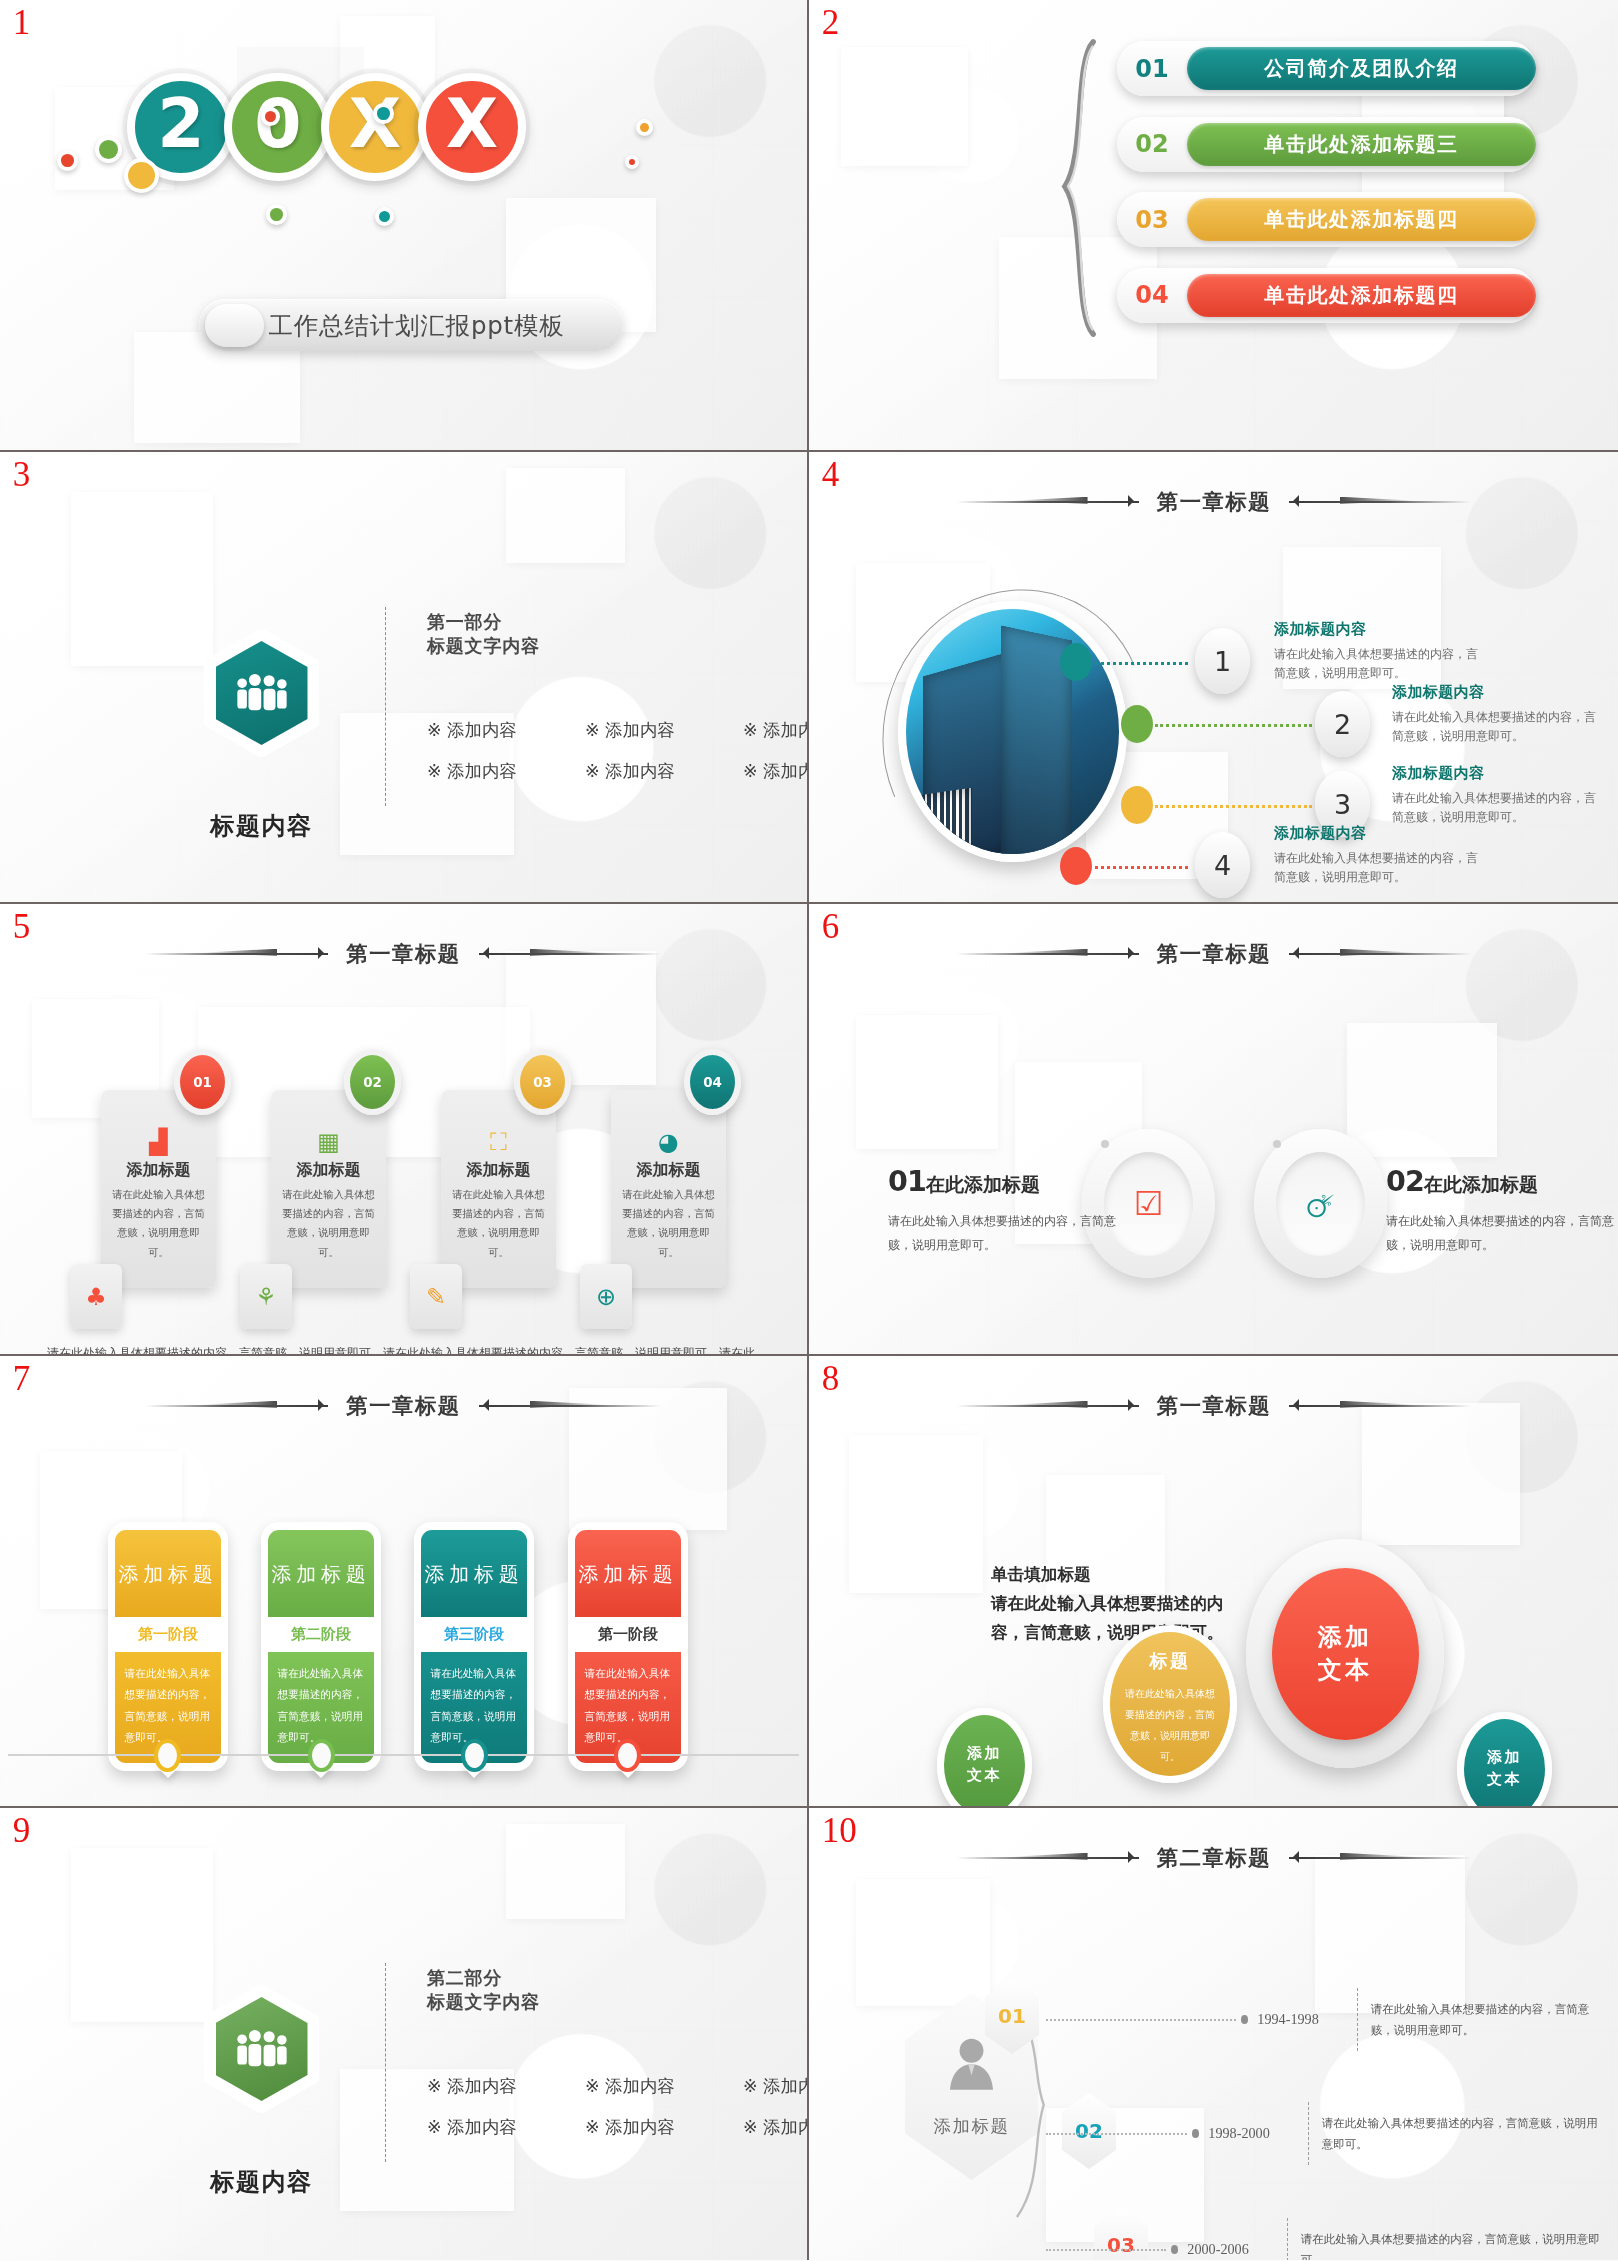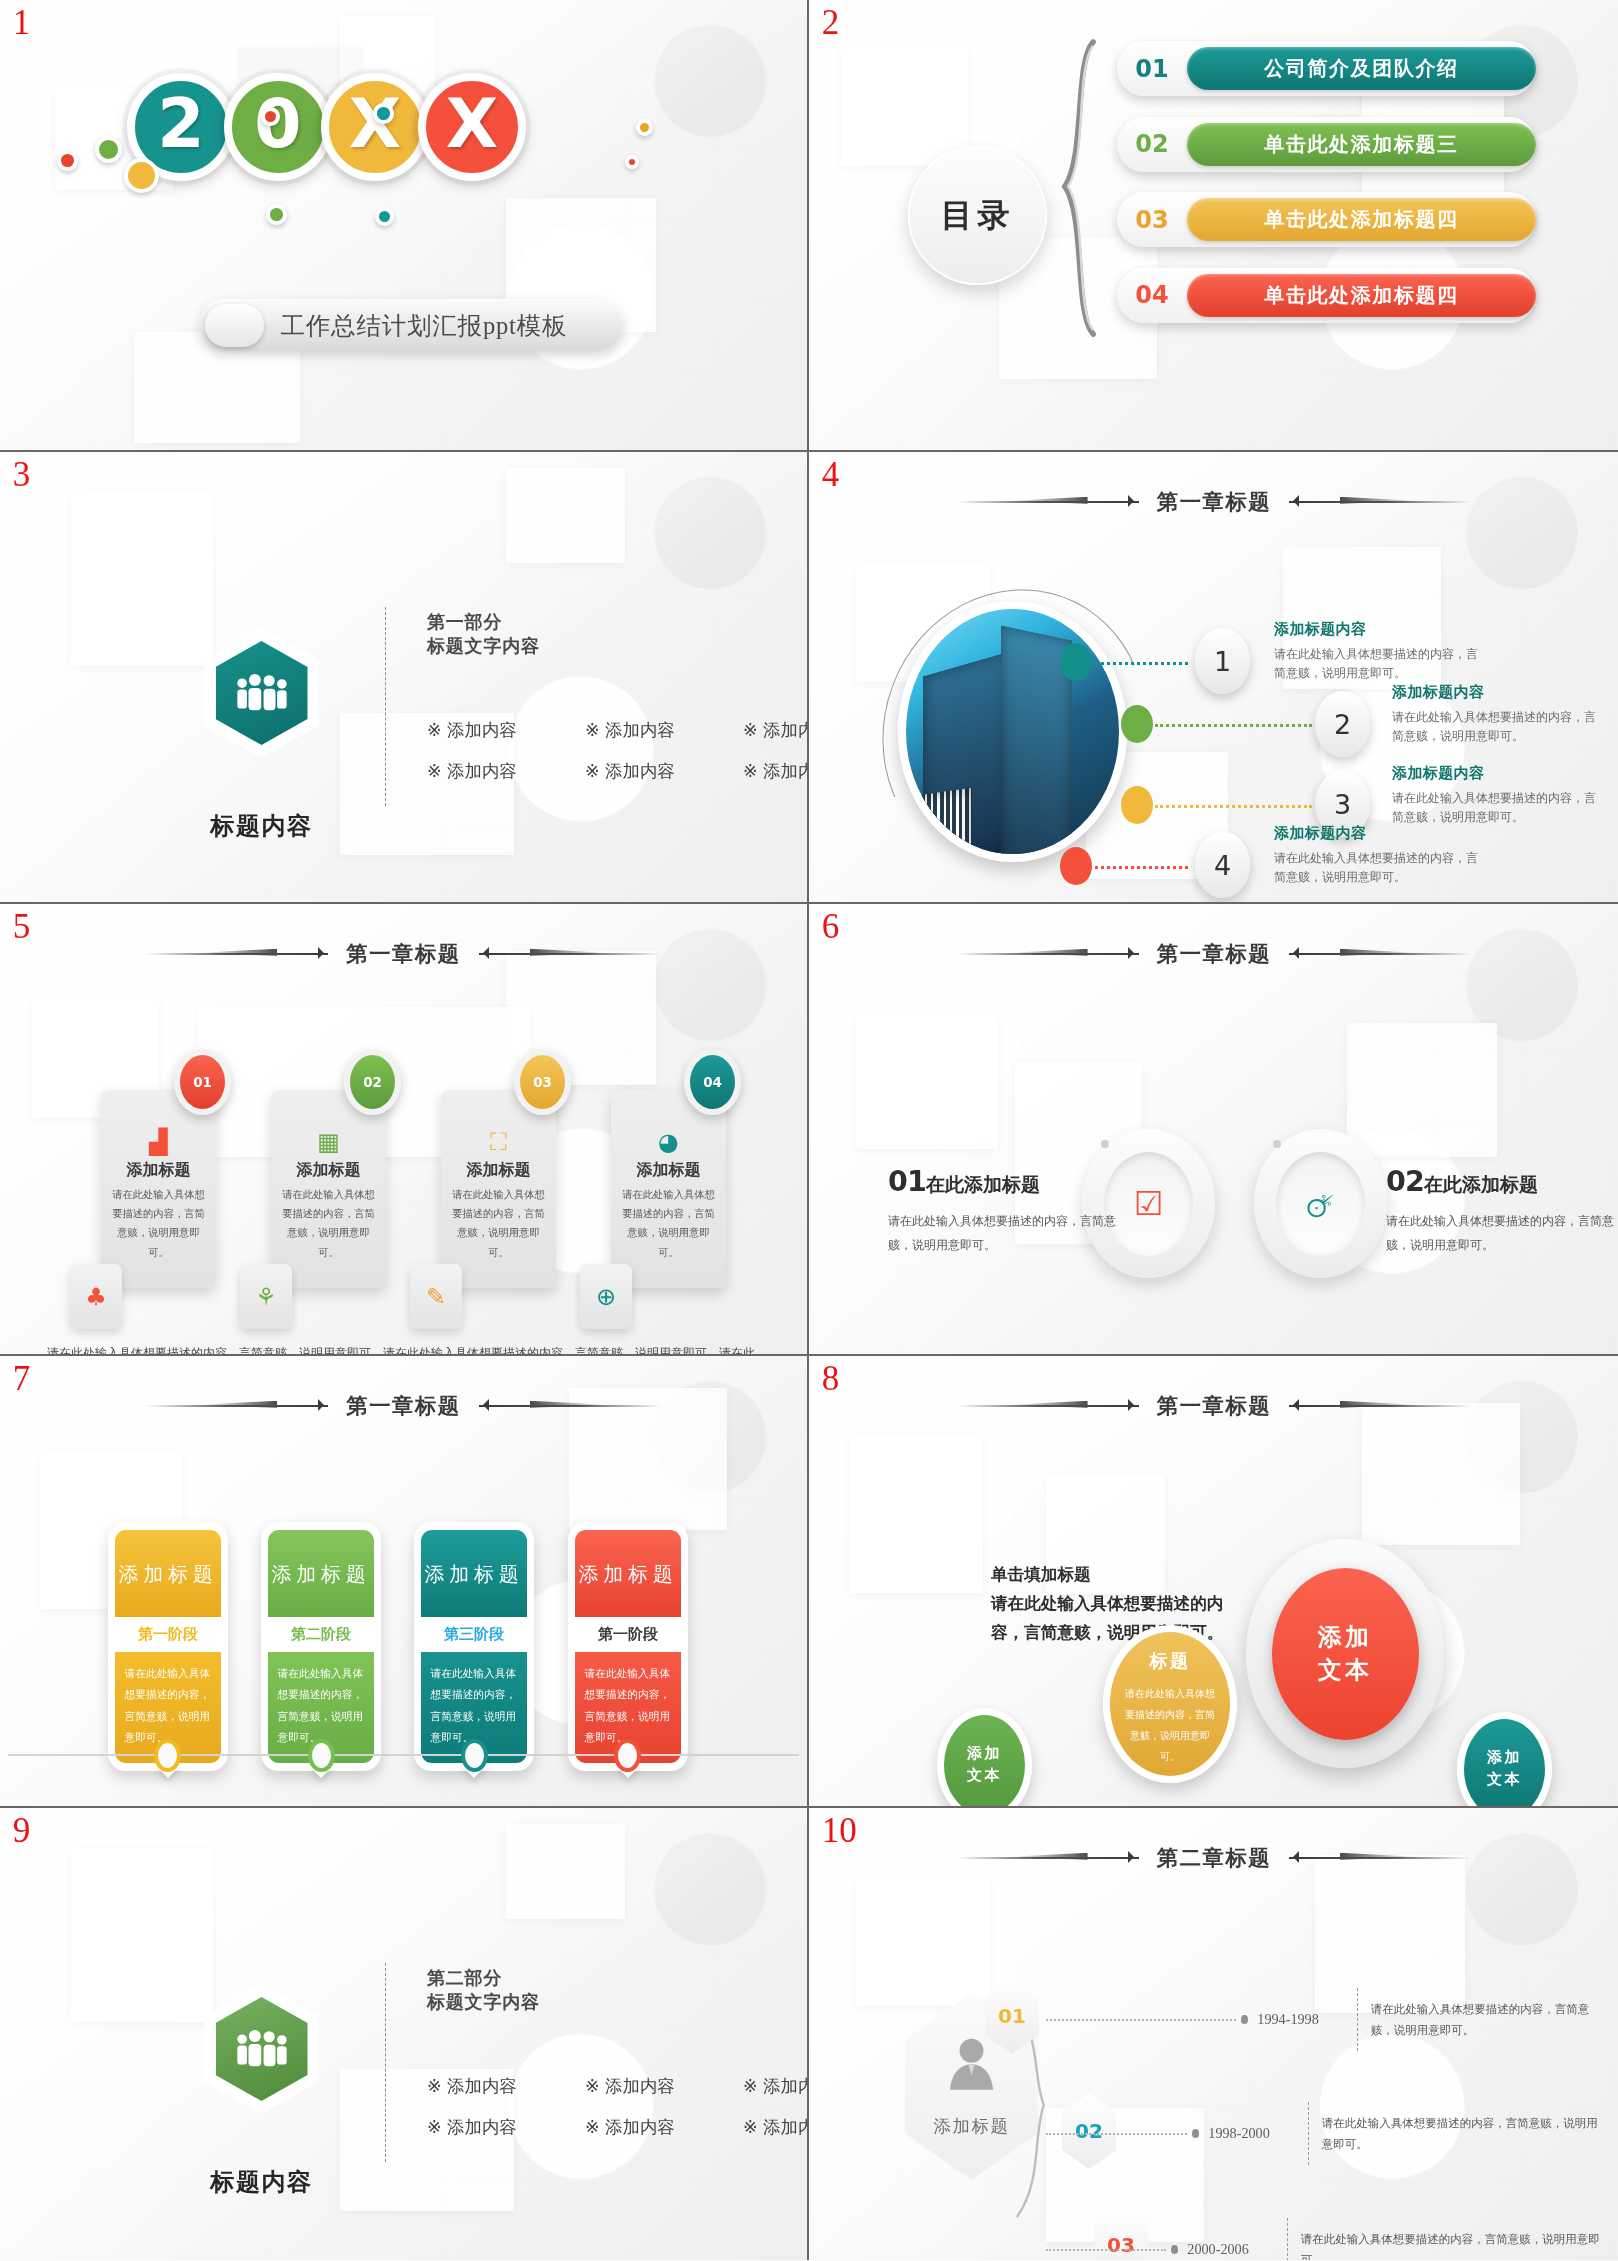--- a/index.html
+++ b/index.html
@@ -69,21 +69,21 @@
   .ring span{ margin-top:-6.3px; }
   .dot { position:absolute; border-radius:50%; border:4px solid #fff;
          box-shadow:0 2.4px 5.5px rgba(0,0,0,.2); }
   .s1 .sub { position:absolute; left:199px; top:299px; width:424px; height:52px;
              border-radius:27px; background:linear-gradient(180deg,#fbfbfb,#d9d9d9);
              box-shadow:0 4px 10.3px rgba(0,0,0,.17), inset 0 0.8px 0 #fff;
              display:flex; align-items:center; }
   .s1 .sub .knob { width:59px; height:43px; border-radius:24px; margin-left:5.5px;
              background:linear-gradient(180deg,#ffffff,#e6e6e6);
              box-shadow:0 2.4px 5.5px rgba(0,0,0,.2); }
-  .s1 .sub .txt { margin-left:17px; font-size:24.5px; color:#4b4b4b; letter-spacing:0.8px;font-family:Liberation Serif, serif; }
+  .s1 .sub .txt { margin-left:5px; font-size:24.5px; color:#4b4b4b; letter-spacing:0.8px; }
 
   
   .s2 .badge { position:absolute; left:99px; top:146px; width:139px; height:139px;
     border-radius:50%; background:linear-gradient(180deg,#fdfdfd,#ededed);
     box-shadow:0 8px 17.4px rgba(0,0,0,.16), inset 0 0 0 1.6px #fff;
     display:flex; align-items:center; justify-content:center;
     font-size:32px; font-weight:bold; color:#2d2d2d; letter-spacing:4.7px; }
   .s2 .brace { position:absolute; left:248px; top:38px; width:44px; height:300px; }
   .s2 .rows { position:absolute; left:308px; top:41px; width:419px; }
   .tocrow { position:relative; height:55px; margin-bottom:20.6px;
@@ -276,21 +276,20 @@
     </div>
   </div>
 
   <div class="slide s2">
     <div class="bgtex"></div>
     <div class="sq" style="left:32px;top:47px;width:127px;height:119px"></div>
     <div class="sq" style="left:190px;top:237px;width:158px;height:142px"></div>
     <div class="sq" style="left:553px;top:71px;width:142px;height:127px"></div>
     <div class="slideno">2</div>
 
-    <div class="badge">目录</div>
 
     <svg class="brace" viewBox="0 0 56 380">
       <path d="M46 4 C22 30 36 150 10 188 C36 226 22 350 46 376" fill="none" stroke="#8d8d8d" stroke-width="7" stroke-linecap="round"></path>
       <path d="M46 9 C24 34 38 152 14 188 C38 224 24 346 46 371" fill="none" stroke="#d9d9d9" stroke-width="3"></path>
     </svg>
 
     <div class="rows">
       <div class="tocrow">
         <div class="num" style="color:#12817f">01</div>
         <div class="pill" style="background:linear-gradient(180deg,#1c9a97,#0f7573)">公司简介及团队介绍</div>

